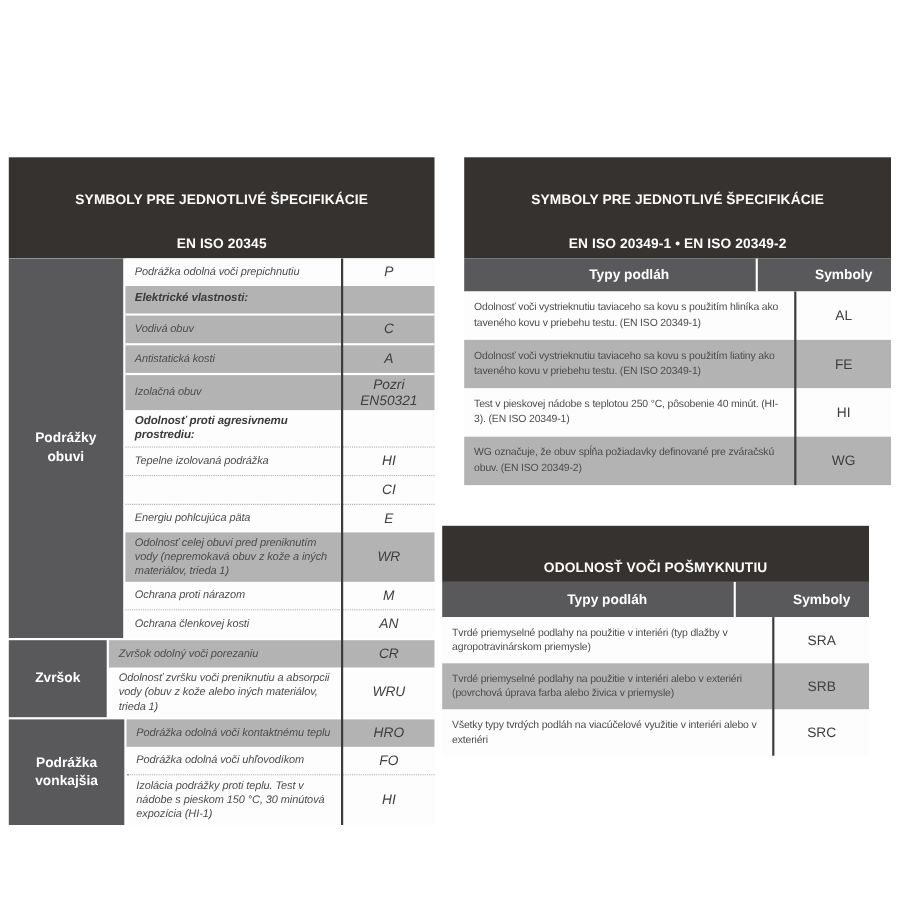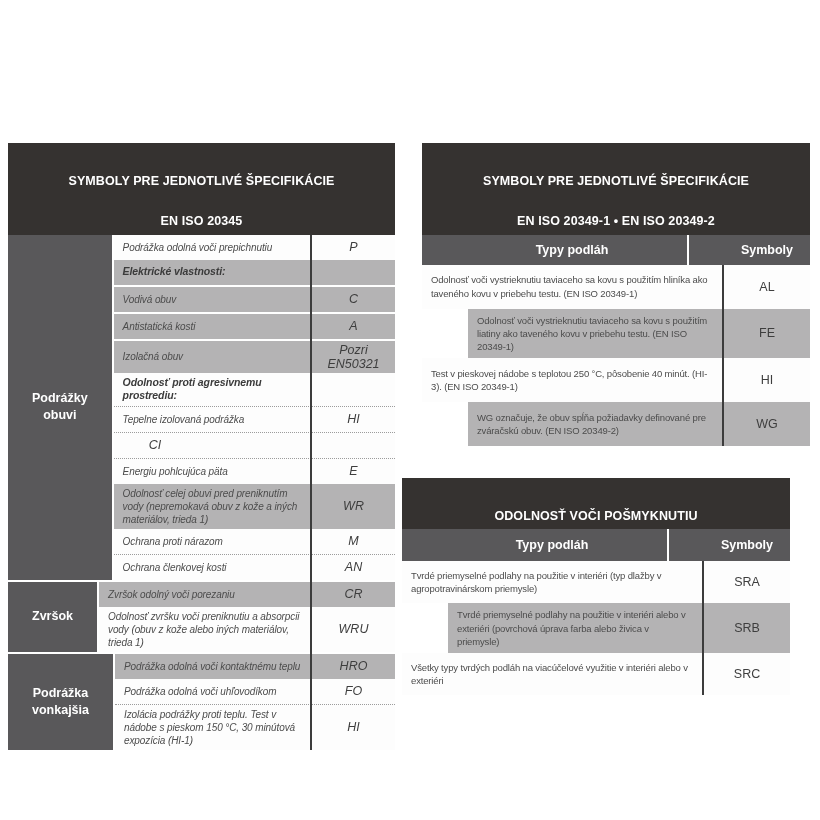--- a/index.html
+++ b/index.html
@@ -49,42 +49,42 @@
     flex:0 0 86px;box-sizing:border-box;
     background:var(--group-bg);color:#fff;
     font-weight:bold;font-size:12.5px;line-height:1.35;
     display:flex;align-items:center;justify-content:center;
     text-align:center;padding:4px 24px;
   }
   .grows{flex:1;display:flex;flex-direction:column;font-style:italic;}
   .lrow{display:flex;min-height:25px;background:var(--white-row);}
   .lrow.gray{background:var(--gray-row);}
   .lrow.sep.gray{border-bottom:2px solid #ffffff;}
-  .lrow.sep:not(.gray){border-bottom:1px dotted var(--sep-dotted);}
+  .lrow.sep:not(.gray){border-bottom:1px dotted var(--sep-dotted);justify-content:flex-end;}
   .lrow .desc{
     flex:1;display:flex;align-items:center;
     padding:3px 10px 3px 9px;
     font-size:10px;color:var(--text);line-height:1.3;letter-spacing:-0.1px;
   }
   .lrow.bold .desc{font-weight:bold;color:#3b3b3b;font-size:10.5px;}
   .lrow .sym{
     flex:0 0 83px;box-sizing:border-box;
     display:flex;align-items:center;justify-content:center;
     font-size:12.5px;color:var(--symbol-text);text-align:center;padding:2px 3px;
   }
 
   
   .rbody{position:relative;display:flex;flex-direction:column;}
   .rbody::after{
     content:"";position:absolute;top:0;bottom:0;right:86px;width:2px;
     background:var(--divider);z-index:5;
   }
   .rrow{display:flex;min-height:44px;background:var(--white-row);}
   #right-table-2 .rrow{min-height:42px;}
-  .rrow.gray{background:var(--gray-row);margin-left:46px;}
+  .rrow.gray{background:var(--gray-row);}
   .rrow .desc{
     flex:1;display:flex;align-items:center;
     padding:5px 12px 5px 9px;
     font-size:9.5px;color:var(--text);line-height:1.4;letter-spacing:-0.15px;
   }
   .rrow .sym{
     flex:0 0 86px;box-sizing:border-box;
     display:flex;align-items:center;justify-content:center;
     font-size:12.5px;color:var(--symbol-text);text-align:center;padding:2px 3px;
   }

